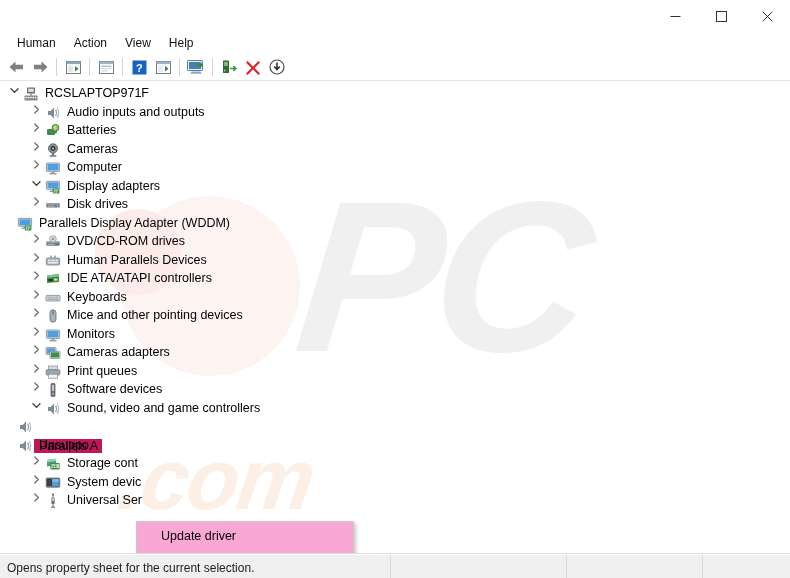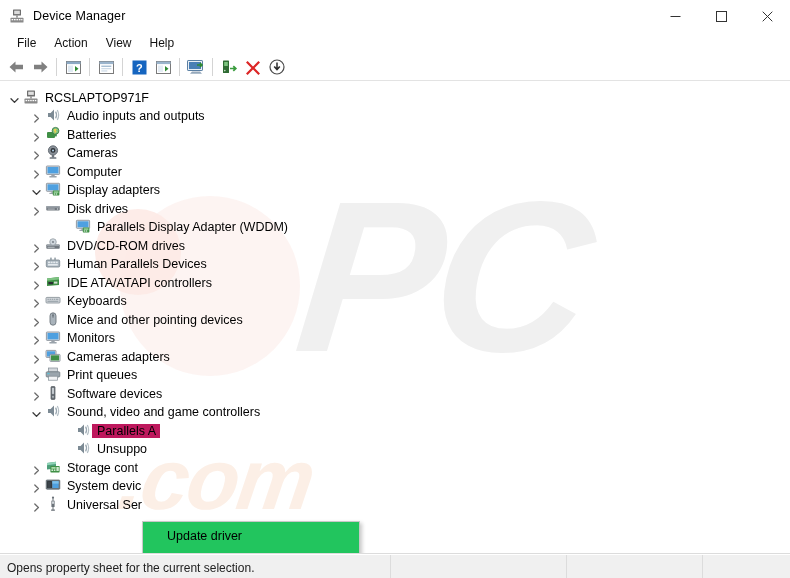--- a/index.html
+++ b/index.html
@@ -154,21 +154,21 @@
   }
 
   #tree {
     position: relative;
     padding-top: 5px;
     z-index: 2;
   }
   .row {
     height: 18.5px;
     display: flex;
-    align-items: flex-end;
+    align-items: flex-start;
     font-size: 12.5px;
     color: #000;
     white-space: nowrap;
     position: relative;
   }
   .chev {
     width: 16px;
     display: flex; align-items: center; justify-content: center;
     color: #4a4a4a;
     flex: 0 0 16px;
@@ -183,29 +183,29 @@
     padding-left: 5px;
     padding-right: 4px;
   }
   .row.sel .tlabel {
     background: #be185d;
     margin-top: 20px;
   }
   
   .lvl0 { padding-left: 6px; }
   .lvl1 { padding-left: 28px; }
-  .lvl2 { padding-left: 58px; }
+  .lvl2 { }
 
   
   #ctxmenu {
     position: absolute;
-    left: 142px;
+    left: 136px;
     top: 440px;
     width: 218px;
-    background: #22c55e;
+    background: #f9a8d4;
     border: 1px solid #c8c8c8;
     box-shadow: 2px 2px 4px rgba(0,0,0,0.22);
     z-index: 20;
     padding: 2px 0 0 0;
     box-sizing: border-box;
   }
   .ctx-item {
     height: 24px;
     display: flex;
     align-items: center;
@@ -241,36 +241,20 @@
   #status-seg1 { flex: 0 0 175px; }
   #status-seg2 { flex: 0 0 135px; }
   #status-seg3 { flex: 1 1 auto; border-right: none; }
 </style>
 </head>
 <body>
 
 <div id="window">
 
   <div id="titlebar">
-    <div id="title-left">
-      <span id="app-icon">
-        <svg width="16" height="16" viewBox="0 0 16 16">
-          <rect x="4" y="1.5" width="8" height="6" rx="0.6" fill="#6f6f6f"></rect>
-          <rect x="5.2" y="2.7" width="5.6" height="3.4" fill="#dcdcdc"></rect>
-          <rect x="7.4" y="7.5" width="1.2" height="2.2" fill="#6f6f6f"></rect>
-          <rect x="1.5" y="9.8" width="13" height="4.7" rx="0.6" fill="#8a8a8a"></rect>
-          <rect x="2.6" y="11" width="1.6" height="1.3" fill="#fff"></rect>
-          <rect x="5" y="11" width="1.6" height="1.3" fill="#fff"></rect>
-          <rect x="7.4" y="11" width="1.6" height="1.3" fill="#fff"></rect>
-          <rect x="9.8" y="11" width="1.6" height="1.3" fill="#fff"></rect>
-          <rect x="12.2" y="11" width="1.2" height="1.3" fill="#fff"></rect>
-        </svg>
-      </span>
-      <span id="title-text">Device Manager</span>
-    </div>
     <div id="win-controls">
       <div class="winbtn">
         <svg width="11" height="11" viewBox="0 0 11 11">
             <line x1="0.5" y1="5.5" x2="10.5" y2="5.5" stroke="#333" stroke-width="1"></line>
           </svg>
       </div>
       <div class="winbtn">
         <svg width="11" height="11" viewBox="0 0 11 11">
             <rect x="0.5" y="0.5" width="10" height="10" fill="none" stroke="#333" stroke-width="1"></rect>
           </svg>
@@ -278,21 +262,21 @@
       <div class="winbtn">
         <svg width="11" height="11" viewBox="0 0 11 11">
             <line x1="0.7" y1="0.7" x2="10.3" y2="10.3" stroke="#333" stroke-width="1"></line>
             <line x1="10.3" y1="0.7" x2="0.7" y2="10.3" stroke="#333" stroke-width="1"></line>
           </svg>
       </div>
     </div>
   </div>
 
   <div id="menubar">
-    <div class="menu-item">File</div>
+    <div class="menu-item">Human</div>
     <div class="menu-item">Action</div>
     <div class="menu-item">View</div>
     <div class="menu-item">Help</div>
   </div>
 
   <div id="toolbar">
     <div class="tb-btn">
       <svg width="17" height="14" viewBox="0 0 17 14">
         <path d="M7.5 1.5 L1.5 7 L7.5 12.5 L7.5 9.3 L15 9.3 L15 4.7 L7.5 4.7 Z" fill="#808080"></path>
       </svg>

